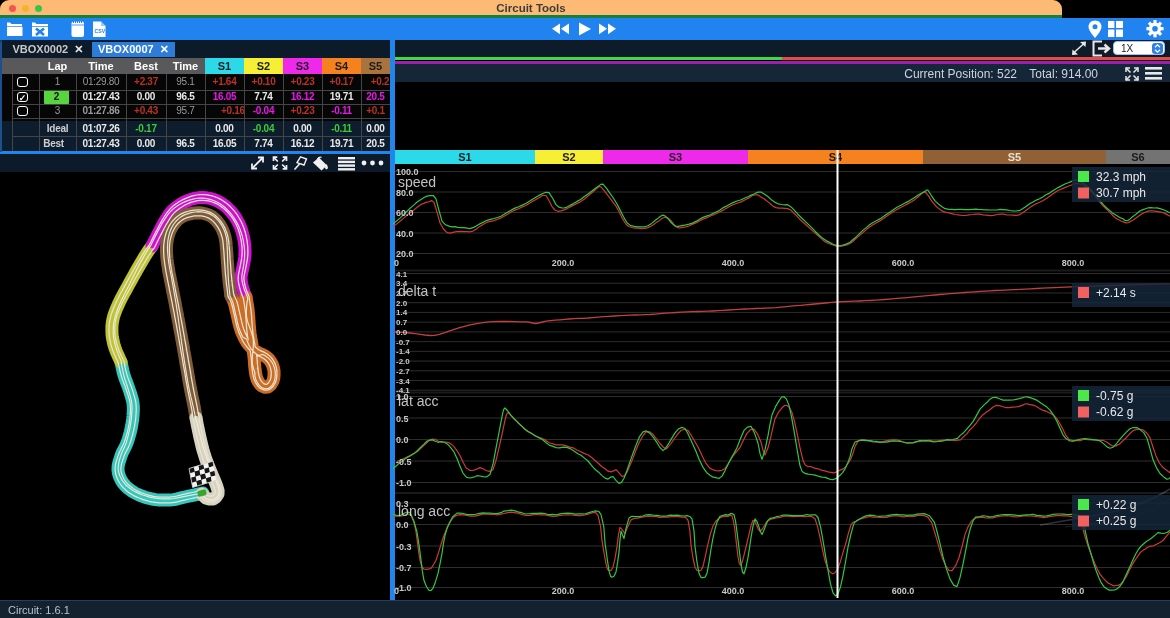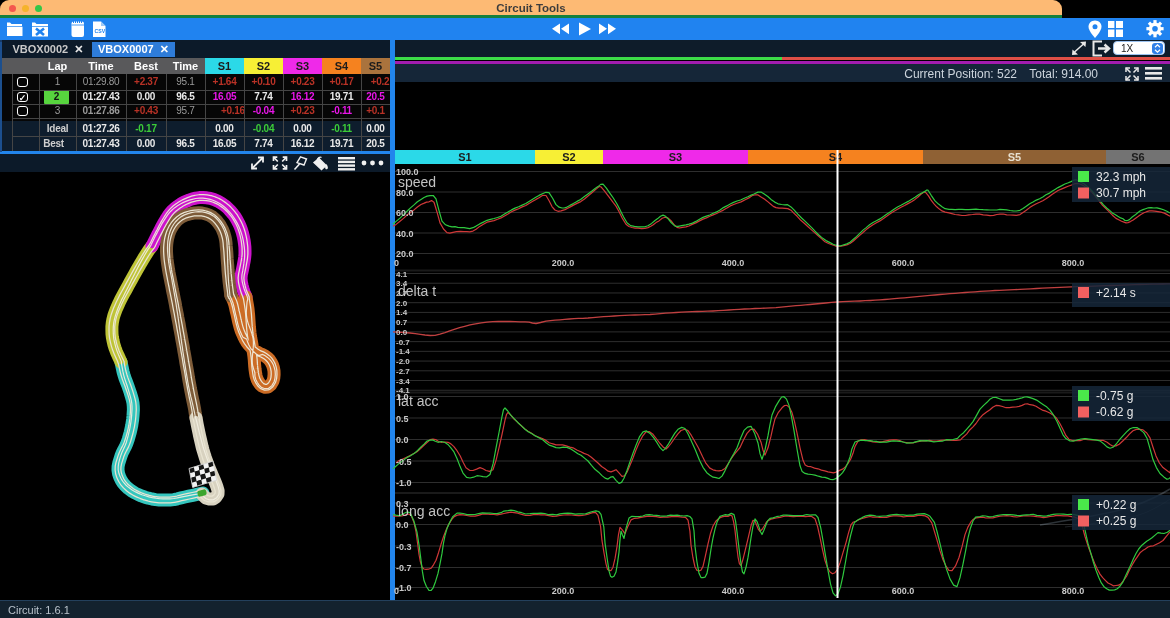--- a/index.html
+++ b/index.html
@@ -141,21 +141,21 @@
       <div class="cell" style="left:126px;width:40px;color:#b93226;font-weight:bold;line-height:14px;">+0.43</div>
       <div class="cell" style="left:166px;width:39px;color:#9a9a9a;font-weight:normal;line-height:14px;">95.7</div>
       <div class="cell" style="left:205px;width:39px;color:#b93226;font-weight:bold;line-height:14px;padding-left:16px;">+0.16</div>
       <div class="cell" style="left:244px;width:39px;color:#e816e8;font-weight:bold;line-height:14px;">-0.04</div>
       <div class="cell" style="left:283px;width:39px;color:#b93226;font-weight:bold;line-height:14px;">+0.23</div>
       <div class="cell" style="left:322px;width:39px;color:#e816e8;font-weight:bold;line-height:14px;">-0.11</div>
       <div class="cell" style="left:361px;width:29px;color:#b93226;font-weight:bold;line-height:14px;">+0.1</div>
     </div>
     <div class="row" style="top:47px;background:#0e1d2d;height:15px">
       <div class="cell" style="left:39px;width:37px;color:#cfcfcf;line-height:15px">Ideal</div>
-      <div class="cell" style="left:76px;width:50px;color:#e9e9e9;line-height:15px">01:27.26</div>
+      <div class="cell" style="left:76px;width:50px;color:#e9e9e9;line-height:15px">01:07.26</div>
       <div class="cell" style="left:126px;width:40px;color:#3ccc38;line-height:15px">-0.17</div>
       <div class="cell" style="left:166px;width:39px;color:#e9e9e9;line-height:15px"></div>
       <div class="cell" style="left:205px;width:39px;color:#e9e9e9;line-height:15px">0.00</div>
       <div class="cell" style="left:244px;width:39px;color:#3ccc38;line-height:15px">-0.04</div>
       <div class="cell" style="left:283px;width:39px;color:#e9e9e9;line-height:15px">0.00</div>
       <div class="cell" style="left:322px;width:39px;color:#3ccc38;line-height:15px">-0.11</div>
       <div class="cell" style="left:361px;width:29px;color:#e9e9e9;line-height:15px">0.00</div>
     </div>
     <div class="row" style="top:62px;background:#0e1d2d;height:15px">
       <div class="cell" style="left:35px;width:37px;color:#cfcfcf;line-height:15px">Best</div>

